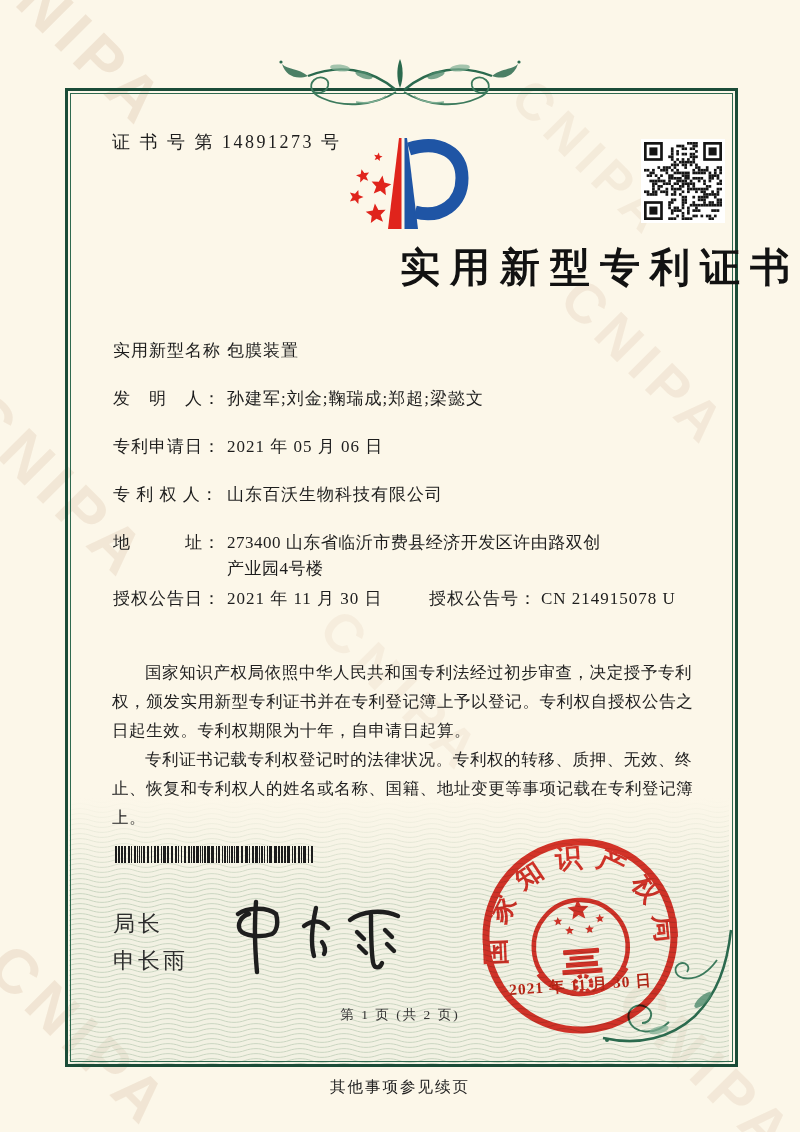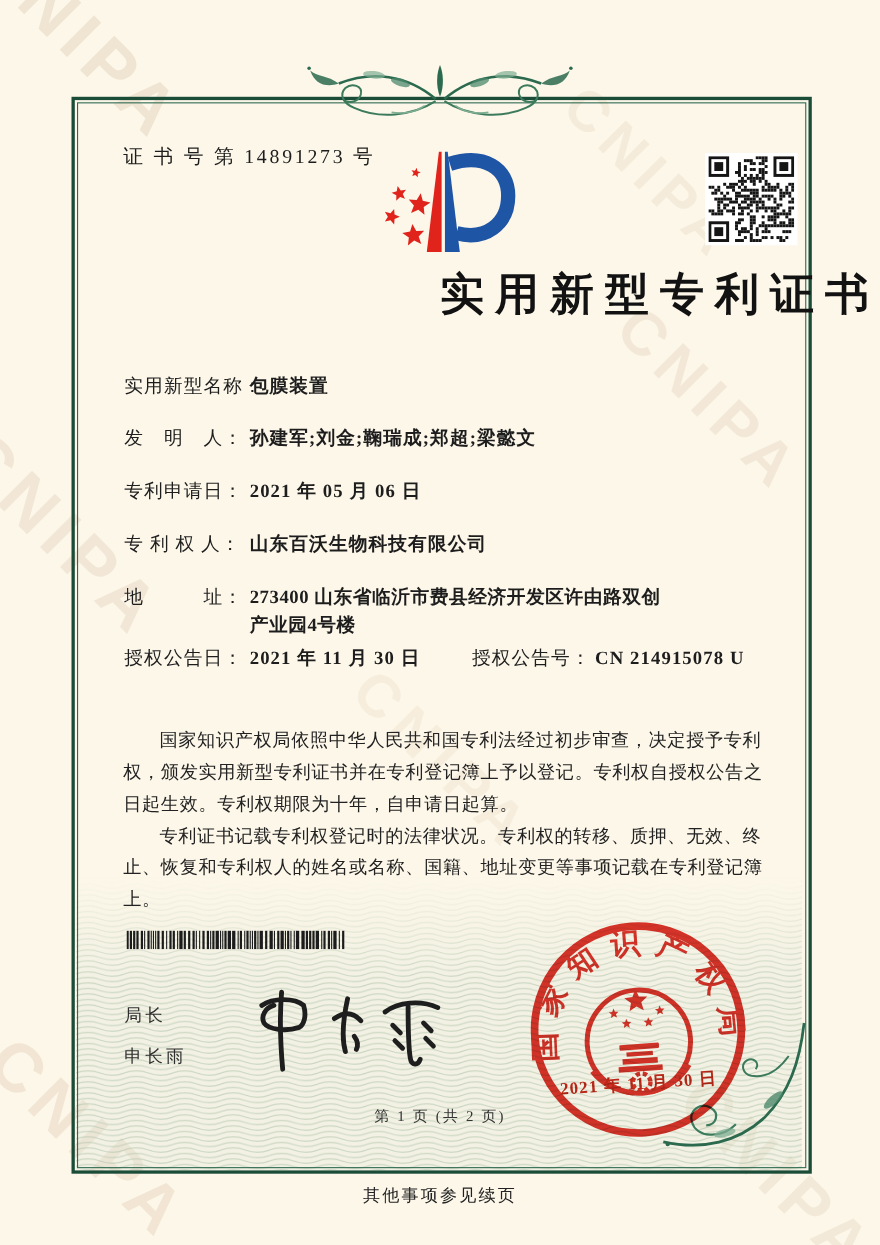--- a/index.html
+++ b/index.html
@@ -18,33 +18,33 @@
   
   .certno{position:absolute;left:112px;top:130px;font-size:18px;letter-spacing:2.5px;}
   .logo{position:absolute;left:338px;top:126px;width:132px;height:112px;}
   .qr{position:absolute;left:641px;top:139px;width:84px;height:84px;background:#fff;padding:3px;box-sizing:border-box;}
   .title{position:absolute;left:0;top:240px;width:800px;text-align:right;
          font-size:40px;font-weight:bold;letter-spacing:10px;color:#121212;}
   
   .fields{position:absolute;left:113px;top:338px;width:505px;font-size:17px;}
   .frow{display:flex;margin-bottom:22px;line-height:26px;}
   .flabel{width:114px;flex:none;letter-spacing:1px;white-space:pre;}
-  .fvalue{letter-spacing:1px;font-weight:bold;}
+  .fvalue{letter-spacing:1px;}
   .frow.addr{margin-bottom:4px;}
   .frow.addr .fvalue{width:455px;letter-spacing:.5px;}
   .grantrow{display:flex;line-height:26px;align-items:flex-end;}
   .grantrow .fvalue{width:202px;flex:none;}
   
   .paras{position:absolute;left:112px;top:658px;width:582px;}
   .paras p{margin:0;font-size:16.5px;line-height:29px;text-indent:2em;letter-spacing:.6px;color:#222;}
   
   .barcode{position:absolute;left:115px;top:846px;width:206px;height:17px;}
   
   .signer{position:absolute;left:113px;top:905px;font-family:"Liberation Sans","DejaVu Sans",sans-serif;
-          font-size:16px;font-weight:500;color:#2e2e2e;letter-spacing:3px;line-height:37px;}
+          font-size:22px;font-weight:500;color:#2e2e2e;letter-spacing:3px;line-height:37px;}
   .signature{position:absolute;left:218px;top:886px;width:215px;height:100px;}
   
   .seal{position:absolute;left:477px;top:833px;width:206px;height:206px;transform:rotate(-4deg);
         mix-blend-mode:multiply;}
   .seal svg{position:absolute;left:0;top:0;}
   .sealdate{position:absolute;left:12px;top:142px;width:176px;text-align:center;font-weight:bold;
             font-size:15.5px;color:#c5291a;letter-spacing:1px;white-space:nowrap;}
   
   .pageno{position:absolute;left:0;top:1006px;width:800px;text-align:center;font-size:13.5px;letter-spacing:2px;color:#333;}
   .contnote{position:absolute;left:0;top:1077px;width:800px;text-align:center;font-size:15.5px;letter-spacing:2px;color:#222;}

